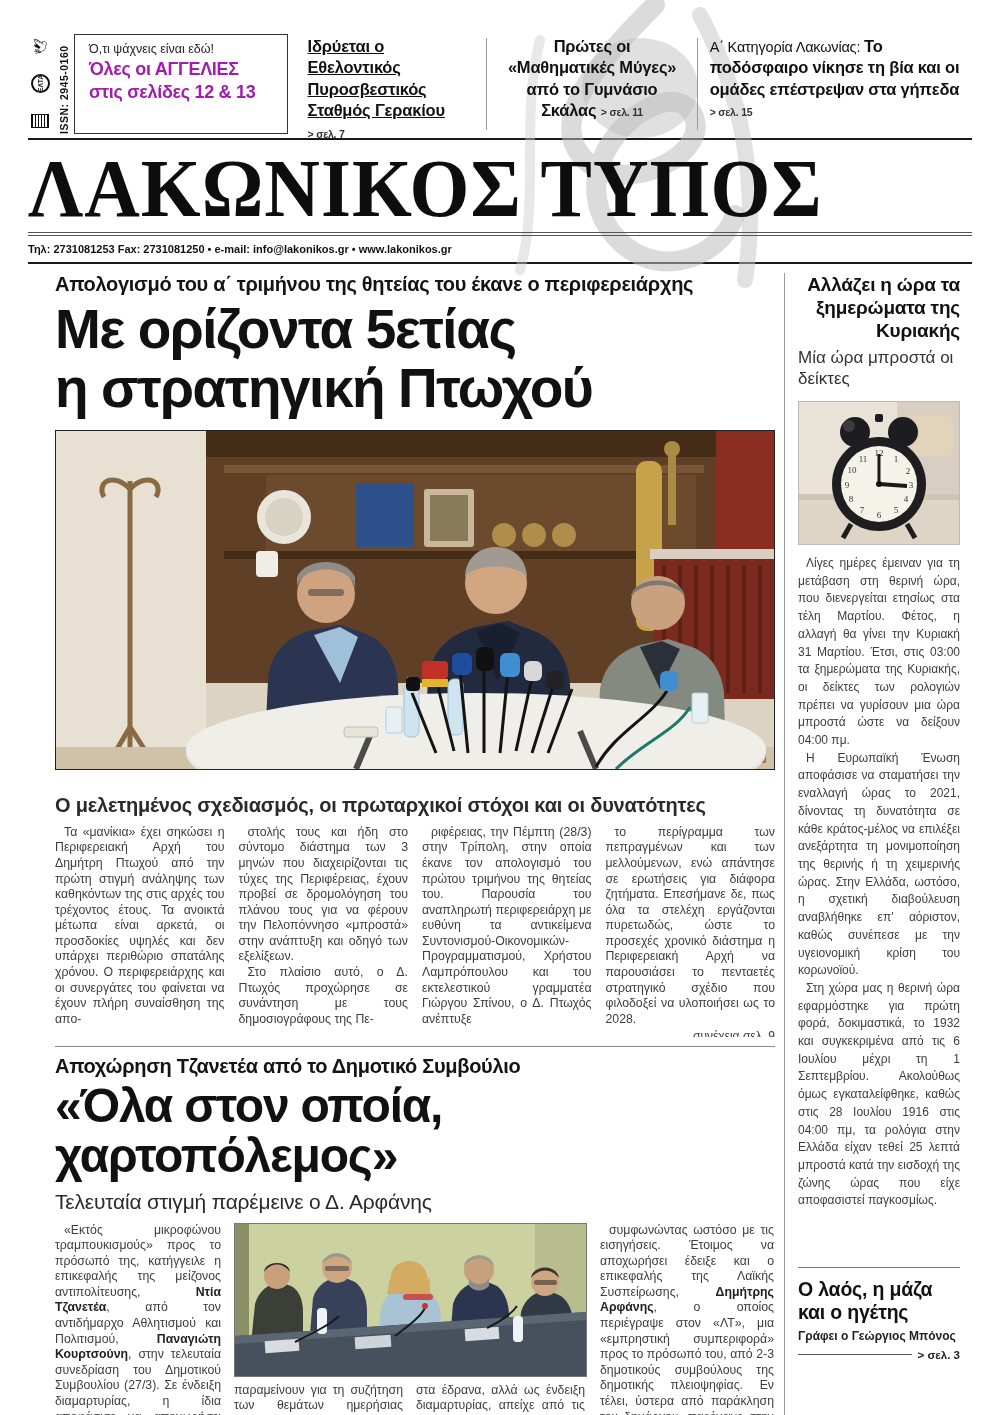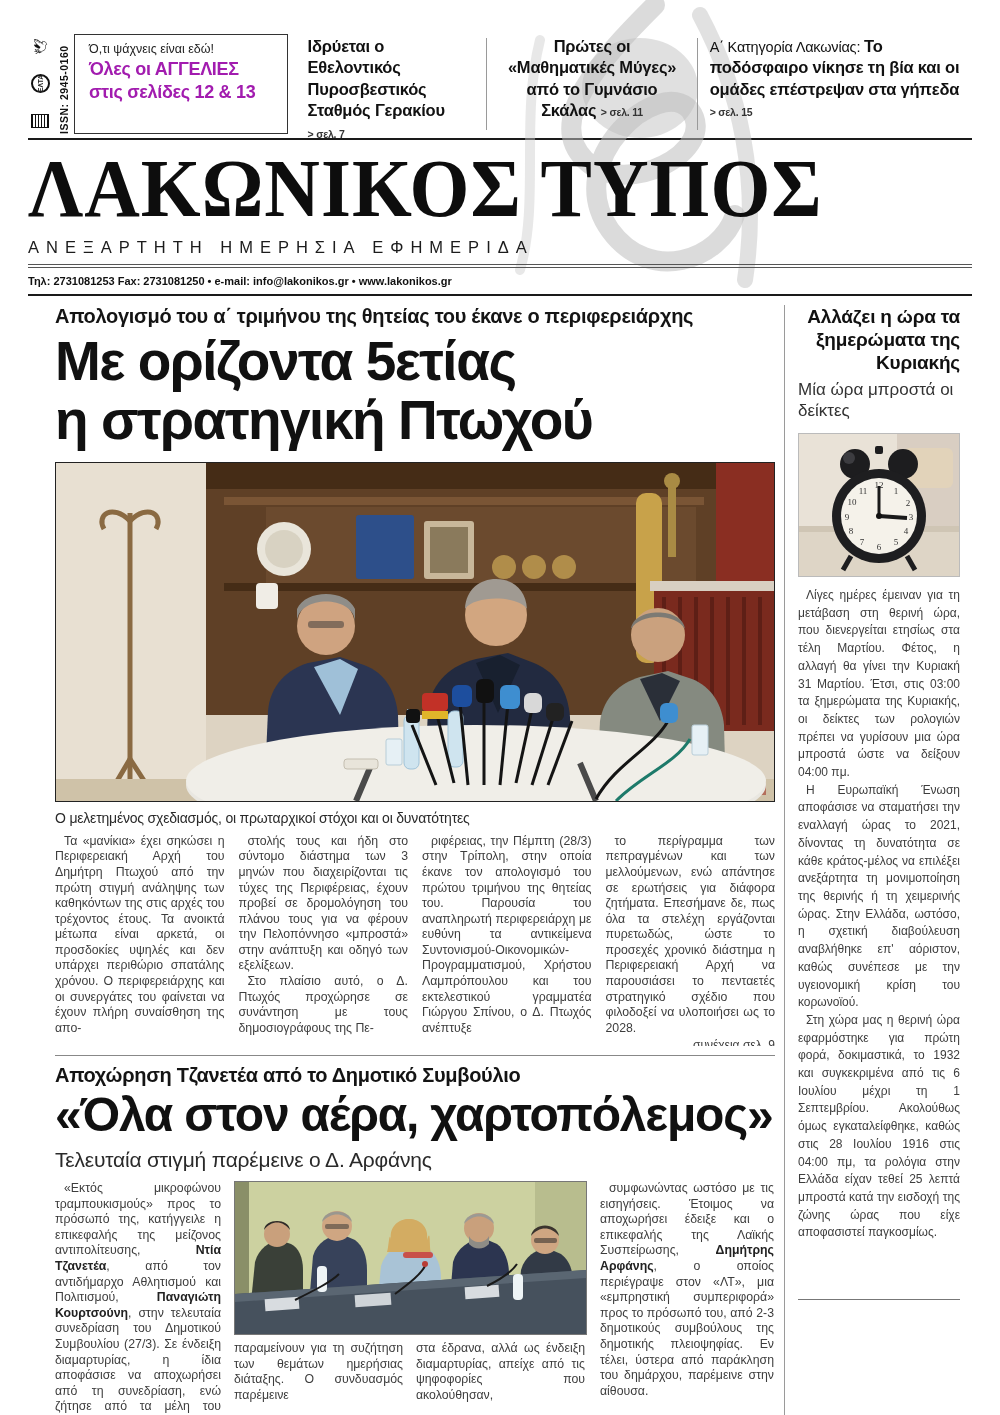--- a/index.html
+++ b/index.html
@@ -17,21 +17,21 @@
   .elta-bird{font-size:13px; line-height:1; transform:rotate(-90deg); color:#111;}
   .elta-circle{width:15px; height:15px; border:2px solid #111; border-radius:50%; display:flex; align-items:center; justify-content:center; font-size:7px; font-weight:bold; transform:rotate(-90deg);}
   .elta-bar{width:16px; height:12px; background:repeating-linear-gradient(90deg,#111 0 1px,#fff 1px 3px); border:1px solid #111;}
   .issn{writing-mode:vertical-rl; transform:rotate(180deg); font-size:10.5px; font-weight:bold; color:#111; letter-spacing:.5px; margin:0 4px 0 2px; display:flex; align-items:center;}
   .adbox{border:1.5px solid #333; padding:7px 14px 8px 14px; margin-right:8px; width:198px;}
   .adbox .l1{font-size:12.5px; color:#222; margin-bottom:2px;}
   .adbox .l2,.adbox .l3{font-size:18px; font-weight:bold; letter-spacing:-0.3px; color:#a21caf; line-height:1.25;}
   .teaser{padding:2px 12px 0 12px; font-size:16.5px; font-weight:bold; color:#111; line-height:1.3; letter-spacing:-0.2px;}
   .teaser .page-ref{font-size:10.5px; font-weight:bold; color:#333; white-space:nowrap;}
   .teaser .kick{font-weight:normal; font-size:14.5px;}
-  .t1{width:180px;}
+  .t1{width:180px;text-decoration:underline;}
   .t2{width:200px;text-align:center;}
   .t3{width:270px;}
   .tdiv{width:1px; background:#9a9a9a; margin:4px 0;}
   .rule-top{height:2px; background:#1a1a1a; margin:4px 28px 0 28px;}
   
   .masthead{position:relative; z-index:1; text-align:left; margin:2px 28px 0 28px;}
   .mast-title{
     font-family:"Liberation Serif", serif; font-weight:bold; font-size:77px;
     letter-spacing:1px; color:#0d0d0d; line-height:1.02; transform:scaleY(1.08);
     transform-origin:top center; margin-top:6px; white-space:nowrap;
@@ -42,21 +42,21 @@
   .rule-under-mast{height:2px; background:#1a1a1a; margin:5px 28px 0 28px;}
   
   .content{position:relative; z-index:1; display:flex; margin:9px 27px 0 55px;}
   .main{width:720px;}
   .vdivider{width:1px; background:#9a9a9a; margin:0 0 0 9px;}
   .sidebar{width:162px; margin-left:13px;}
   
   .kicker{font-size:20px; font-weight:bold; letter-spacing:-0.3px; color:#141414; line-height:1.15;}
   .lead-headline{font-size:55px; font-weight:bold; letter-spacing:-1.5px; color:#111; line-height:1.07; margin-top:4px;}
   .lead-photo{margin-top:12px; border:1px solid #222; width:718px; height:338px; display:block;}
-  .subhead{font-size:14px; font-weight:normal; color:#2a2a2a; margin-top:8px; letter-spacing:-0.2px;}
+  .subhead{font-size:20px; font-weight:bold; color:#2a2a2a; margin-top:24px; letter-spacing:-0.2px;}
   .bodygrid{display:grid; grid-template-columns:repeat(4,1fr); column-gap:14px; margin-top:8px; height:212px; overflow:hidden;}
   .bcol{font-size:12.3px; line-height:15.6px; color:#3d3d3d; text-align:justify; overflow:hidden;}
   .bcol p{margin:0; text-indent:9px;}
   .cont{font-size:12px; color:#3d3d3d; text-align:right; margin-top:2px;}
   .hr-mid{height:1px; background:#888; margin-top:9px;}
   
   .art2{margin-top:8px;}
   .art2-headline{font-size:48px; font-weight:bold; letter-spacing:-1.2px; color:#111; line-height:1.05; margin-top:3px;}
   .art2-sub{font-size:21px; color:#2a2a2a; margin-top:8px; letter-spacing:-0.2px;}
   .art2-body{display:grid; grid-template-columns:166px 353px 174px; column-gap:13px; margin-top:9px;}
@@ -117,21 +117,20 @@
     <div class="tdiv"></div>
     <div class="teaser t3">
       <span class="kick">Α΄ Κατηγορία Λακωνίας: </span><span>Το ποδόσφαιρο νίκησε τη βία και οι ομάδες επέστρεψαν στα γήπεδα </span><span class="page-ref">&gt; σελ. 15</span>
     </div>
   </header>
 
   <div class="rule-top"></div>
 
   <div class="masthead">
     <div class="mast-title">ΛΑΚΩΝΙΚΟΣ ΤΥΠΟΣ</div>
-    <div class="mast-sub">ΑΝΕΞΑΡΤΗΤΗ ΗΜΕΡΗΣΙΑ ΕΦΗΜΕΡΙΔΑ</div>
     <div class="mast-rules"></div>
     <div class="dateline">
       <div>Τηλ: 2731081253 Fax: 2731081250 • e-mail: info@lakonikos.gr • www.lakonikos.gr</div>
     </div>
   </div>
   <div class="rule-under-mast"></div>
 
   <div class="content">
     <div class="main">
 
@@ -264,21 +263,21 @@
         <div class="bcol">
           <p>το περίγραμμα των πεπραγμένων και των μελλούμενων, ενώ απάντησε σε ερωτήσεις για διάφορα ζητήματα. Επεσήμανε δε, πως όλα τα στελέχη εργάζονται πυρετωδώς, ώστε το προσεχές χρονικό διάστημα η Περιφερειακή Αρχή να παρουσιάσει το πενταετές στρατηγικό σχέδιο που φιλοδοξεί να υλοποιήσει ως το 2028.</p>
           <div class="cont">συνέχεια σελ. 9</div>
         </div>
       </div>
 
       <div class="hr-mid"></div>
 
       <div class="art2">
         <div class="kicker">Αποχώρηση Τζανετέα από το Δημοτικό Συμβούλιο</div>
-        <div class="art2-headline">«Όλα στον αέρα, χαρτοπόλεμος»</div>
+        <div class="art2-headline">«Όλα στον οποία, χαρτοπόλεμος»</div>
         <div class="art2-sub">Τελευταία στιγμή παρέμεινε ο Δ. Αρφάνης</div>
 
         <div class="art2-body">
           <div class="art2-col">
             <p><span>«Εκτός μικροφώνου τραμπουκισμούς» προς το πρόσωπό της, κατήγγειλε η επικεφαλής της μείζονος αντιπολίτευσης, </span><span class="bold-name">Ντία Τζανετέα</span><span>, από τον αντιδήμαρχο Αθλητισμού και Πολιτισμού, </span><span class="bold-name">Παναγιώτη Κουρτσούνη</span><span>, στην τελευταία συνεδρίαση του Δημοτικού Συμβουλίου (27/3). Σε ένδειξη διαμαρτυρίας, η ίδια αποφάσισε να αποχωρήσει από τη συνεδρίαση, ενώ ζήτησε από τα μέλη του συνδυασμού της να</span></p>
           </div>
 
           <div class="art2-mid">
 
             <svg class="photo2" viewBox="0 0 351 152" preserveAspectRatio="none">
@@ -385,15 +384,26 @@
       </svg>
 
       <div class="sb-text">
         <p>Λίγες ημέρες έμειναν για τη μετάβαση στη θερινή ώρα, που διενεργείται ετησίως στα τέλη Μαρτίου. Φέτος, η αλλαγή θα γίνει την Κυριακή 31 Μαρτίου. Έτσι, στις 03:00 τα ξημερώματα της Κυριακής, οι δείκτες των ρολογιών πρέπει να γυρίσουν μια ώρα μπροστά ώστε να δείξουν 04:00 πμ.</p>
         <p>Η Ευρωπαϊκή Ένωση αποφάσισε να σταματήσει την εναλλαγή ώρας το 2021, δίνοντας τη δυνατότητα σε κάθε κράτος-μέλος να επιλέξει ανεξάρτητα τη μονιμοποίηση της θερινής ή τη χειμερινής ώρας. Στην Ελλάδα, ωστόσο, η σχετική διαβούλευση αναβλήθηκε επ' αόριστον, καθώς συνέπεσε με την υγειονομική κρίση του κορωνοϊού.</p>
         <p>Στη χώρα μας η θερινή ώρα εφαρμόστηκε για πρώτη φορά, δοκιμαστικά, το 1932 και συγκεκριμένα από τις 6 Ιουλίου μέχρι τη 1 Σεπτεμβρίου. Ακολούθως όμως εγκαταλείφθηκε, καθώς στις 28 Ιουλίου 1916 στις 04:00 πμ, τα ρολόγια στην Ελλάδα είχαν τεθεί 25 λεπτά μπροστά κατά την εισδοχή της ζώνης ώρας που είχε αποφασιστεί παγκοσμίως.</p>
       </div>
 
       <div class="sb-div"></div>
 
+      <div>
+        <div class="op-title">
+          <div>Ο λαός, η μάζα</div>
+          <div>και ο ηγέτης</div>
+        </div>
+        <div class="op-byline">Γράφει ο Γεώργιος Μπόνος</div>
+        <div class="op-pageline">
+          <div class="line"></div>
+          <div class="pg">&gt; σελ. 3</div>
+        </div>
+      </div>
     </aside>
   </div>
 </div>
 
 </body></html>

